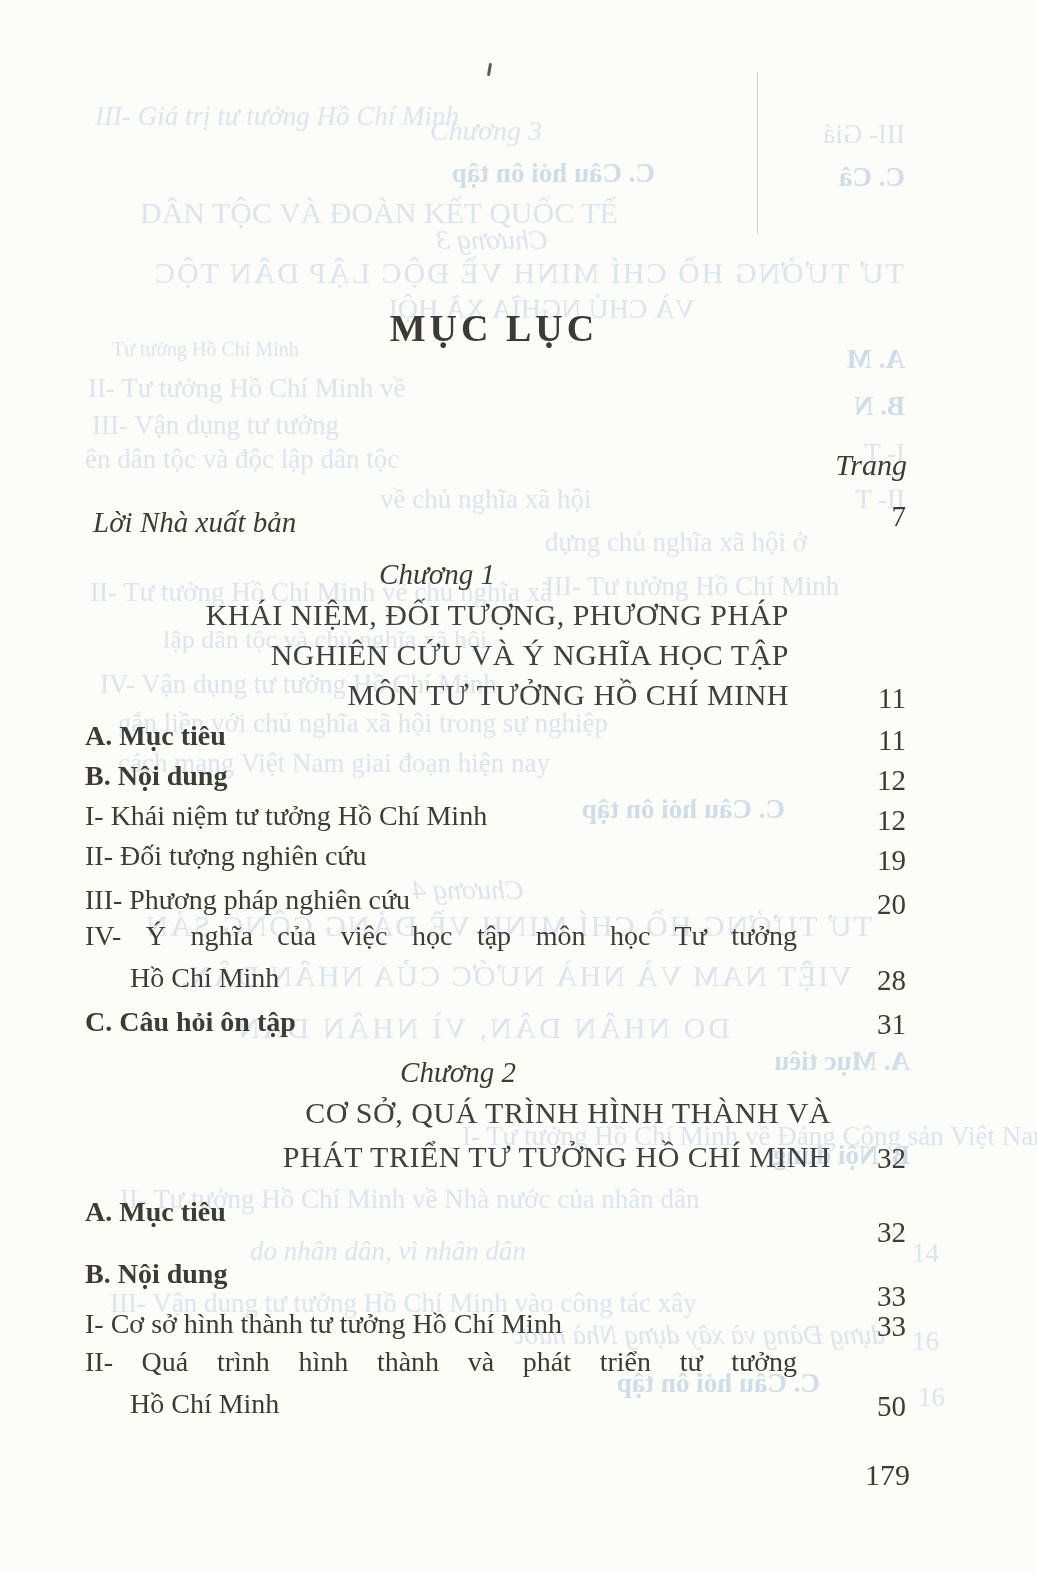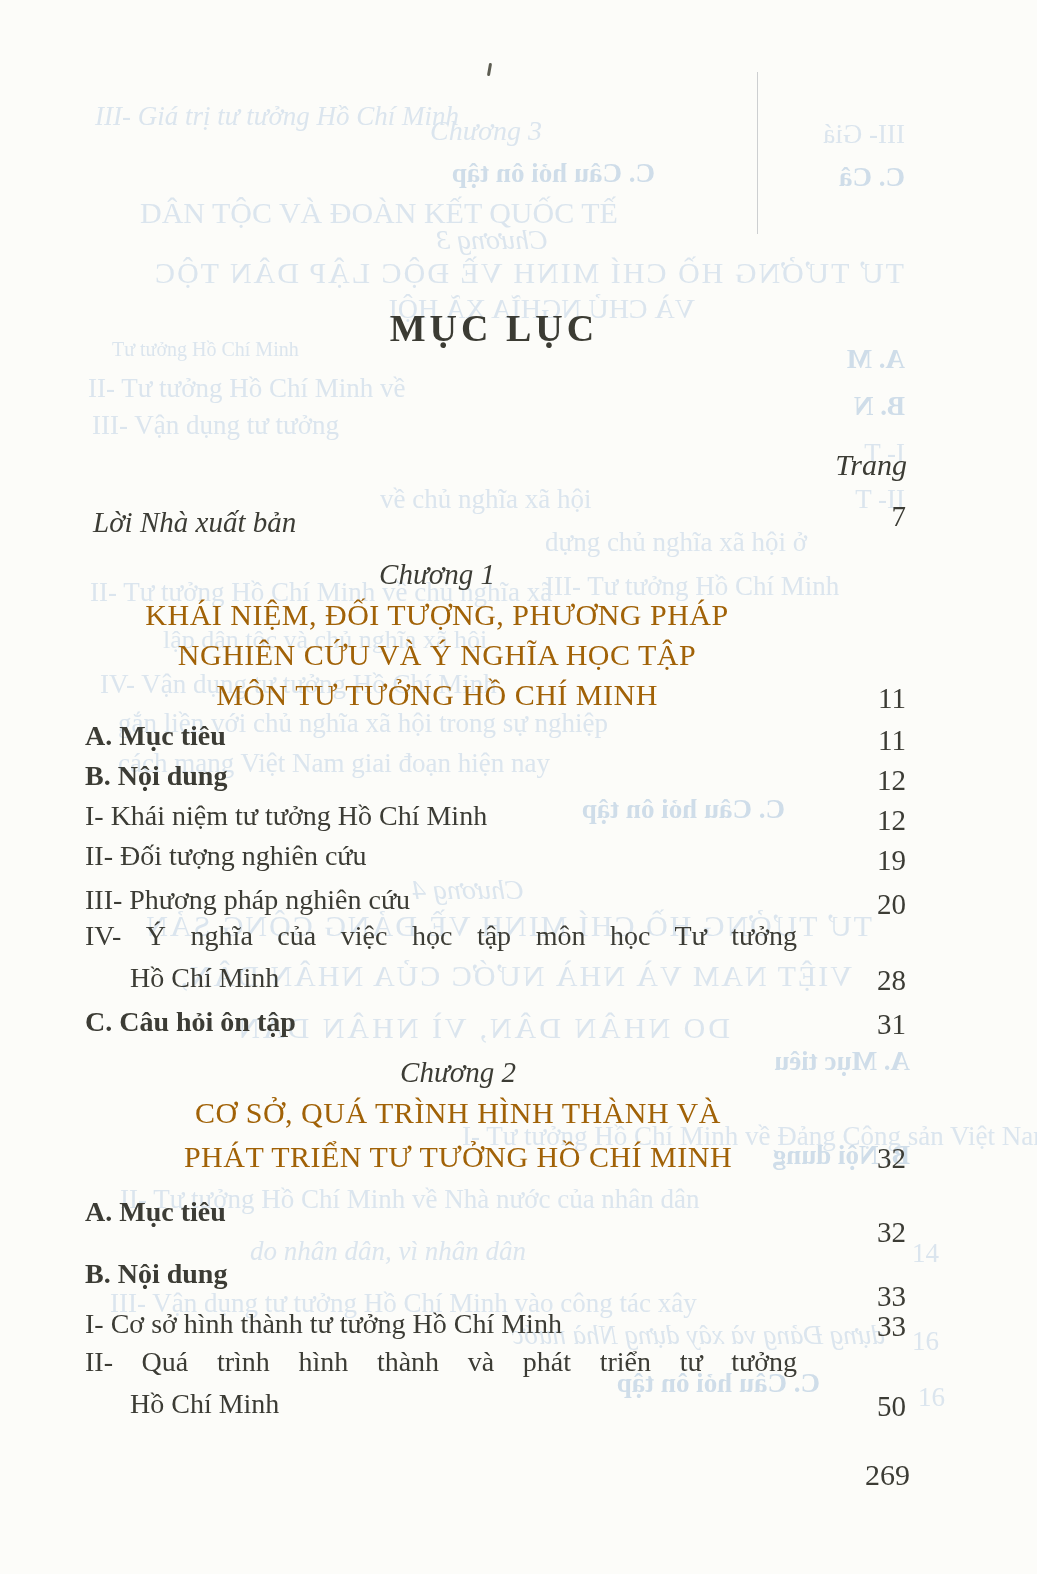--- a/index.html
+++ b/index.html
@@ -38,21 +38,21 @@
     text-align:right;font-style:italic;font-size:30px;
   }
   .lbl{position:absolute;left:85px;font-size:28px;white-space:nowrap;}
   .lbl.ind{left:130px;}
   .lbl.i{font-style:italic;font-size:29px;margin-top:20px;}
   .lbl.b{font-weight:bold;}
   .num{position:absolute;left:760px;width:146px;text-align:right;font-size:29px;}
   .ctr{position:absolute;left:85px;width:704px;text-align:center;white-space:nowrap;}
   .ctr2{position:absolute;left:85px;width:746px;text-align:center;white-space:nowrap;}
   .chap{font-style:italic;font-size:29px;}
-  .caps{font-size:30px;letter-spacing:.5px;color:#a16207;}
+  .caps{font-size:30px;letter-spacing:.5px;color:#404040;text-align:right;}
   .just{
     position:absolute;left:85px;width:712px;
     font-size:28px;text-align:justify;text-align-last:justify;
   }
   .folio{position:absolute;left:760px;top:1458px;width:150px;text-align:right;font-size:30px;}
 </style>
 </head>
 <body>
 
 <div class="page">
@@ -66,20 +66,21 @@
       <span class="g" style="left: 140px; top: 196px; font-size: 30px;">DÂN TỘC VÀ ĐOÀN KẾT QUỐC TẾ</span>
       <span class="g m i" style="left: 388px; top: 225px; width: 160px; font-size: 28px;">Chương 3</span>
       <span class="g m" style="left: 112px; top: 256px; width: 792px; font-size: 30px; letter-spacing: 2px;">TƯ TƯỞNG HỒ CHÍ MINH VỀ ĐỘC LẬP DÂN TỘC</span>
       <span class="g m" style="left: 295px; top: 294px; width: 400px; font-size: 28px;">VÀ CHỦ NGHĨA XÃ HỘI</span>
       <span class="g" style="left: 112px; top: 338px; font-size: 20px;">Tư tưởng Hồ Chí Minh</span>
       <span class="g m b" style="left: 800px; top: 345px; width: 105px; font-size: 27px;">A. M</span>
       <span class="g" style="left: 88px; top: 374px; font-size: 27px;">II- Tư tưởng Hồ Chí Minh về</span>
       <span class="g m b" style="left: 800px; top: 392px; width: 105px; font-size: 27px;">B. N</span>
       <span class="g" style="left: 92px; top: 411px; font-size: 27px;">III- Vận dụng tư tưởng</span>
       <span class="g m" style="left: 805px; top: 439px; width: 100px; font-size: 27px;">I- T</span>
+      <span class="g" style="left: 85px; top: 445px; font-size: 27px;">ên dân tộc và độc lập dân tộc</span>
       <span class="g m" style="left: 800px; top: 485px; width: 105px; font-size: 27px;">II- T</span>
       <span class="g" style="left: 380px; top: 485px; font-size: 27px;">về chủ nghĩa xã hội</span>
       <span class="g" style="left: 545px; top: 528px; font-size: 27px;">dựng chủ nghĩa xã hội ở</span>
       <span class="g" style="left: 90px; top: 578px; font-size: 27px;">II- Tư tưởng Hồ Chí Minh về chủ nghĩa xã</span>
       <span class="g" style="left: 545px; top: 572px; font-size: 27px;">III- Tư tưởng Hồ Chí Minh</span>
       <span class="g" style="left: 163px; top: 626px; font-size: 26px;">lập dân tộc và chủ nghĩa xã hội</span>
       <span class="g" style="left: 100px; top: 670px; font-size: 27px;">IV- Vận dụng tư tưởng Hồ Chí Minh</span>
       <span class="g" style="left: 118px; top: 709px; font-size: 27px;">gắn liền với chủ nghĩa xã hội trong sự nghiệp</span>
       <span class="g" style="left: 118px; top: 749px; font-size: 27px;">cách mạng Việt Nam giai đoạn hiện nay</span>
       <span class="g m b" style="left: 555px; top: 795px; width: 230px; font-size: 27px;">C. Câu hỏi ôn tập</span>
@@ -149,15 +150,15 @@
   <div class="lbl b" style="top:1258px">B. Nội dung</div>
   <div class="num" style="top:1280px">33</div>
 
   <div class="lbl" style="top:1308px">I- Cơ sở hình thành tư tưởng Hồ Chí Minh</div>
   <div class="num" style="top:1310px">33</div>
 
   <div class="just" style="top:1346px">II- Quá trình hình thành và phát triển tư tưởng</div>
   <div class="lbl ind" style="top:1388px">Hồ Chí Minh</div>
   <div class="num" style="top:1390px">50</div>
 
-  <div class="folio">269</div>
+  <div class="folio">179</div>
 
 </div>
 
 </body></html>

